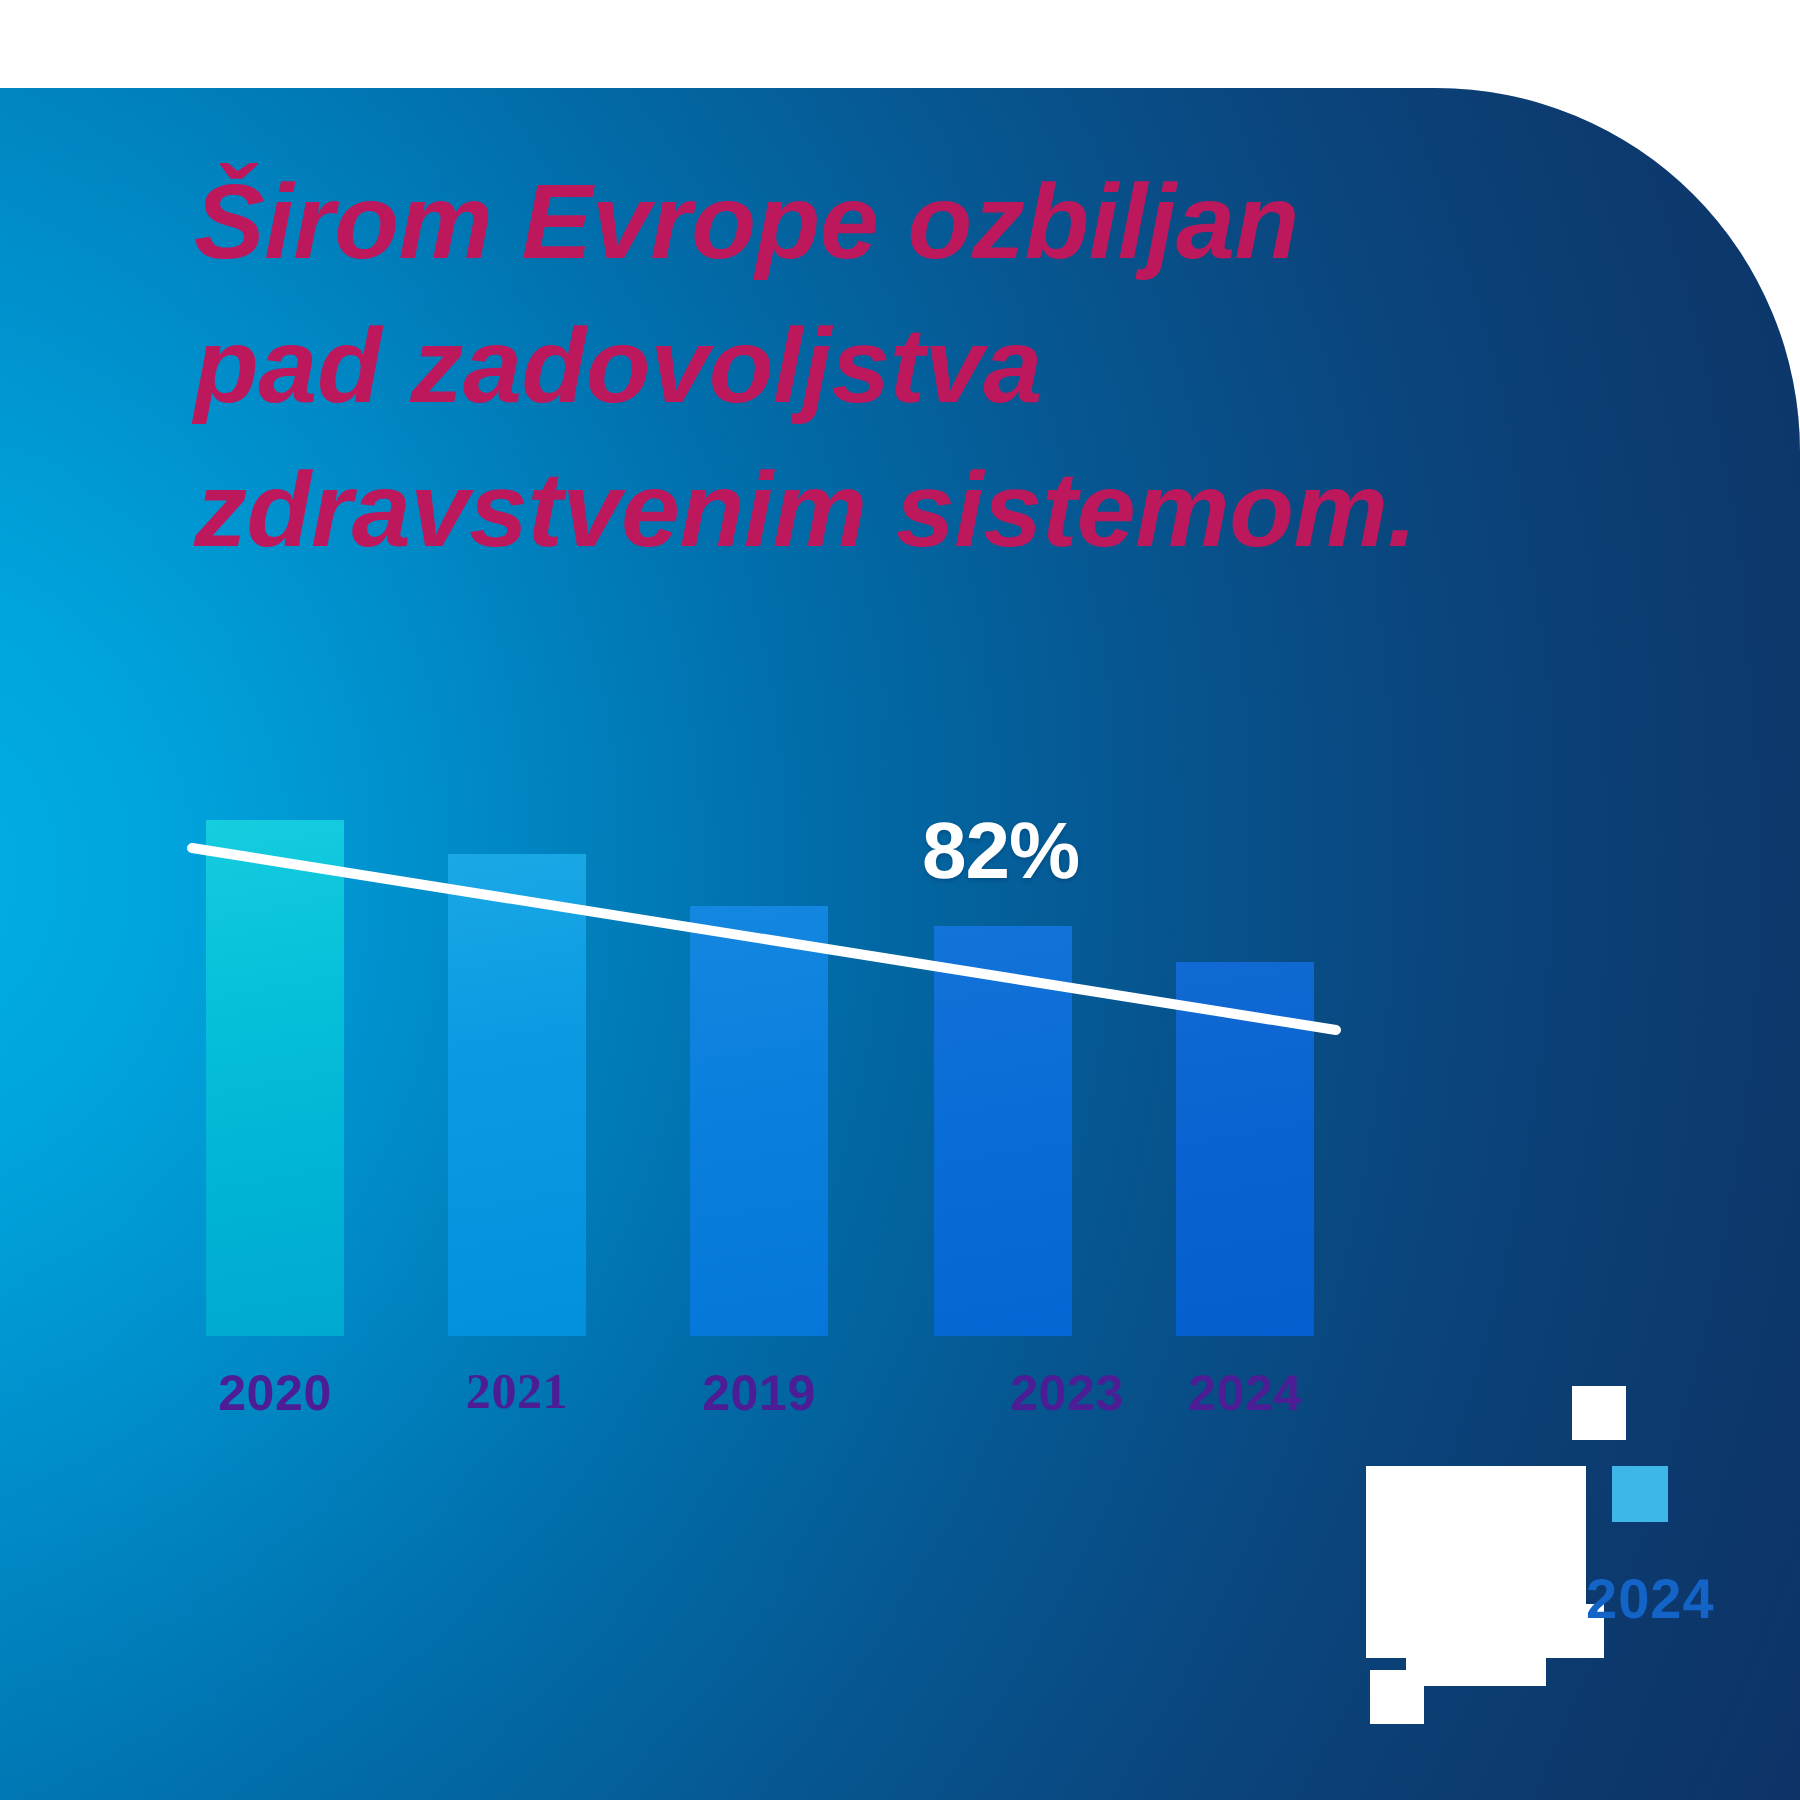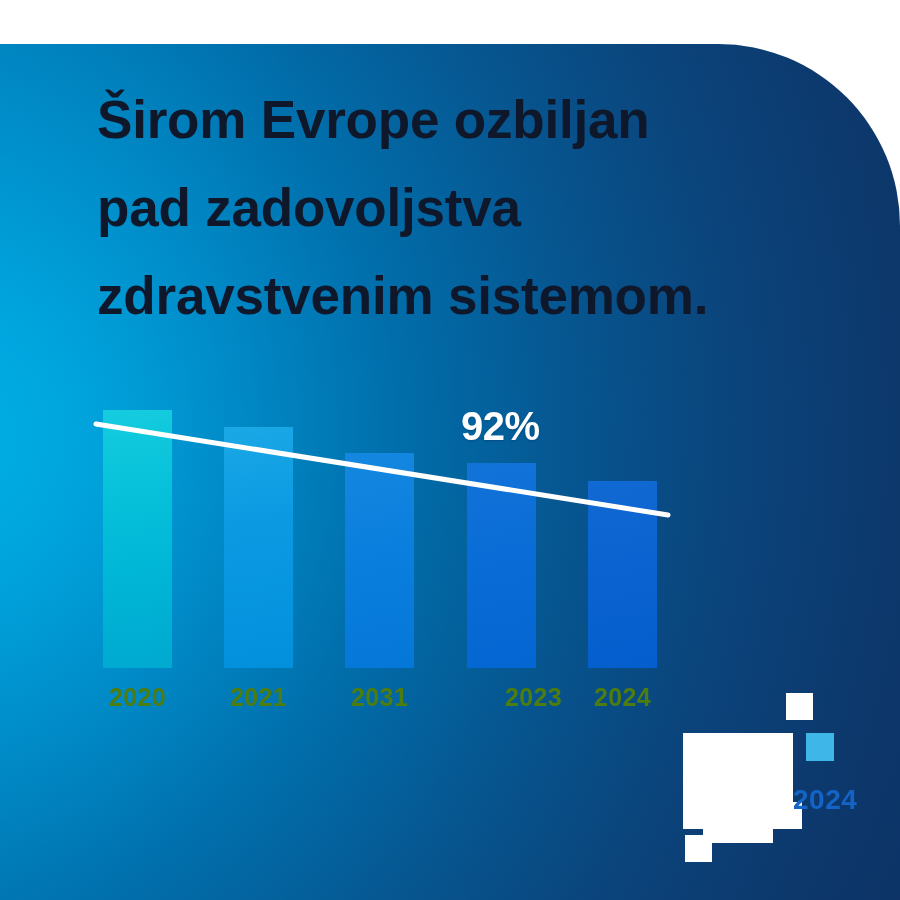--- a/index.html
+++ b/index.html
@@ -28,23 +28,24 @@
   }
   .panel-tint{
     position:absolute;inset:0;
     background:linear-gradient(100deg, rgba(0,170,225,0.22) 0%, rgba(0,120,180,0.04) 28%, rgba(8,44,95,0.10) 62%, rgba(10,42,92,0.22) 100%);
     pointer-events:none;
   }
 
   
   .headline{
     position:absolute;left:97px;top:76px;width:680px;
-    color:#0f172a;font-weight:bold;
-    font-size:53px;line-height:88px;letter-spacing:-0.2px;
+    color:#be185d;font-weight:bold;
+    font-size:53px;line-height:72px;letter-spacing:-0.2px;
     white-space:pre-line;
+    font-style:italic;
   }
 
   
   .chart{position:absolute;left:0;top:0;width:900px;height:900px;}
   .bar{position:absolute;bottom:232px;width:69px;}
   .bar-1{left:103px;height:258px;background:linear-gradient(170deg,#16ccdf 0%,#07c2da 30%,#00b5d6 65%,#00a9d0 100%);}
   .bar-2{left:224px;height:241px;background:linear-gradient(170deg,#1aa8e6 0%,#0b9ae2 40%,#0290dd 100%);}
   .bar-3{left:345px;height:215px;background:linear-gradient(170deg,#1487e0 0%,#0b7fdd 45%,#0477d9 100%);}
   .bar-4{left:467px;height:205px;background:linear-gradient(170deg,#1273d9 0%,#0a6cd6 45%,#0466d2 100%);}
   .bar-5{left:588px;height:187px;background:linear-gradient(170deg,#1169d3 0%,#0a63d0 45%,#045ecd 100%);}
@@ -56,24 +57,24 @@
   .pct-1{left:95px;top:349px;}
   .pct-2{left:218px;top:356px;}
   .pct-3{left:340px;top:386px;}
   .pct-4{left:461px;top:404px;}
   .pct-5{left:583px;top:422px;}
 
   .trendline{position:absolute;left:0;top:0;width:900px;height:900px;pointer-events:none;}
 
   .year{
     position:absolute;top:683px;width:69px;text-align:center;
-    color:#4d7c0f;font-weight:bold;font-size:25px;letter-spacing:0.3px;
+    color:#4c1d95;font-weight:bold;font-size:25px;letter-spacing:0.3px;
   }
   .year-1{left:103px;}
-  .year-2{left:224px;}
+  .year-2{left:224px;font-family:Liberation Serif, serif;}
   .year-3{left:345px;}
   .year-4{left:467px;margin-left:32px;}
   .year-5{left:588px;}
 
   
   .logo{position:absolute;left:575px;top:685px;width:290px;height:180px;}
   .sq{position:absolute;}
   .sq-w{background:#ffffff;}
   .sq-c{background:#3fb6e8;}
   .logo-year{
@@ -99,25 +100,25 @@
     <div class="bar bar-1"></div>
     <div class="bar bar-2"></div>
     <div class="bar bar-3"></div>
     <div class="bar bar-4"></div>
     <div class="bar bar-5"></div>
 
     <svg class="trendline" viewBox="0 0 900 900">
       <line x1="96" y1="424" x2="668" y2="515" stroke="#ffffff" stroke-width="5" stroke-linecap="round"></line>
     </svg>
 
-    <div class="pct pct-4">92%</div>
+    <div class="pct pct-4">82%</div>
 
     <div class="year year-1">2020</div>
     <div class="year year-2">2021</div>
-    <div class="year year-3">2031</div>
+    <div class="year year-3">2019</div>
     <div class="year year-4">2023</div>
     <div class="year year-5">2024</div>
   </div>
 
   <div class="logo">
 
     <div class="sq sq-w" style="left:211px;top:8px;width:27px;height:27px;"></div>
     <div class="sq sq-c" style="left:231px;top:48px;width:28px;height:28px;"></div>
     <div class="sq sq-w" style="left:191px;top:48px;width:27px;height:27px;"></div>
     <div class="sq sq-w" style="left:200px;top:117px;width:27px;height:27px;"></div>

